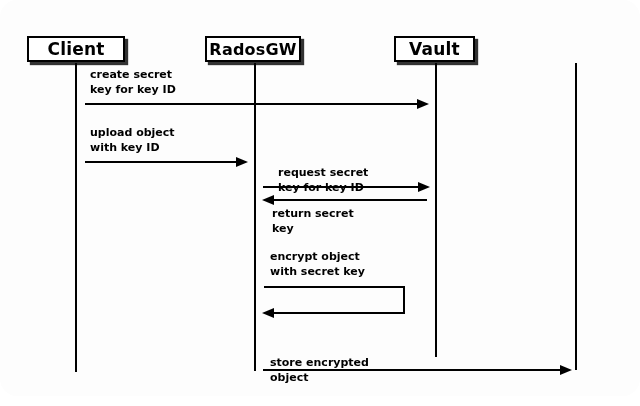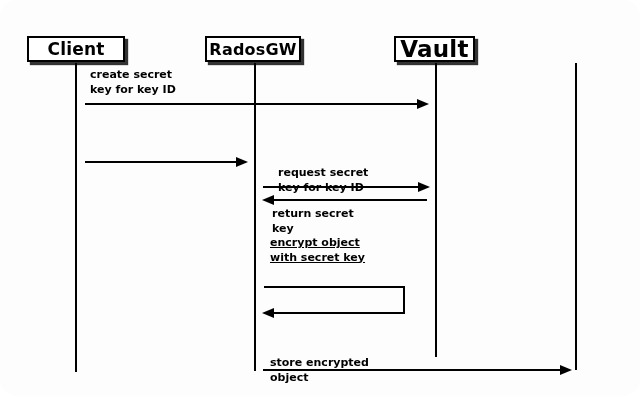--- a/index.html
+++ b/index.html
@@ -25,21 +25,21 @@
     border: 2px solid #000000;
     box-shadow: 3px 3px 1px rgba(0,0,0,0.80);
     display: flex;
     align-items: center;
     justify-content: center;
     font-weight: bold;
     letter-spacing: 0.2px;
   }
   #box-client  { left: 27px;  width: 98px; font-size: 17px; }
   #box-radosgw { left: 205px; width: 96px; font-size: 16px; }
-  #box-vault   { left: 394px; width: 81px; font-size: 23px; align-items: center; }
+  #box-vault   { left: 394px; width: 81px; font-size: 17px; align-items: center; }
   #box-osd     { left: 535px; width: 78px; font-size: 14px; }
 
   
   .lifeline {
     position: absolute;
     top: 63px;
     width: 1.5px;
     background: #000000;
   }
   #ll-client  { left: 75px;  height: 309px; }
@@ -53,21 +53,21 @@
     font-size: 11px;
     line-height: 14.5px;
     font-weight: bold;
     white-space: pre-line;
     color: #000;
   }
   #lbl-m1 { left: 90px;  top: 68px;  }
   #lbl-m2 { left: 90px;  top: 126px; }
   #lbl-m3 { left: 278px; top: 166px; }
   #lbl-m4 { left: 272px; top: 207px; }
-  #lbl-m5 { left: 270px; top: 236px; text-decoration: underline; }
+  #lbl-m5 { left: 270px; top: 250px; }
   #lbl-m6 { left: 270px; top: 332px; margin-top: 24px; }
 
   
   .line {
     position: absolute;
     height: 0;
     border-top: 2px solid #000000;
   }
   .vline {
     position: absolute;
@@ -123,20 +123,22 @@
   <div class="lifeline" id="ll-client"></div>
   <div class="lifeline" id="ll-radosgw"></div>
   <div class="lifeline" id="ll-vault"></div>
   <div class="lifeline" id="ll-osd"></div>
 
   <div class="msg-label" id="lbl-m1">create secret
 key for key ID</div>
   <div class="line" id="a1-line"></div>
   <div class="head-r" id="a1-head"></div>
 
+  <div class="msg-label" id="lbl-m2">upload object
+with key ID</div>
   <div class="line" id="a2-line"></div>
   <div class="head-r" id="a2-head"></div>
 
   <div class="msg-label" id="lbl-m3">request secret
 key for key ID</div>
   <div class="line" id="a3-line"></div>
   <div class="head-r" id="a3-head"></div>
 
   <div class="line" id="a4-line"></div>
   <div class="head-l" id="a4-head"></div>

